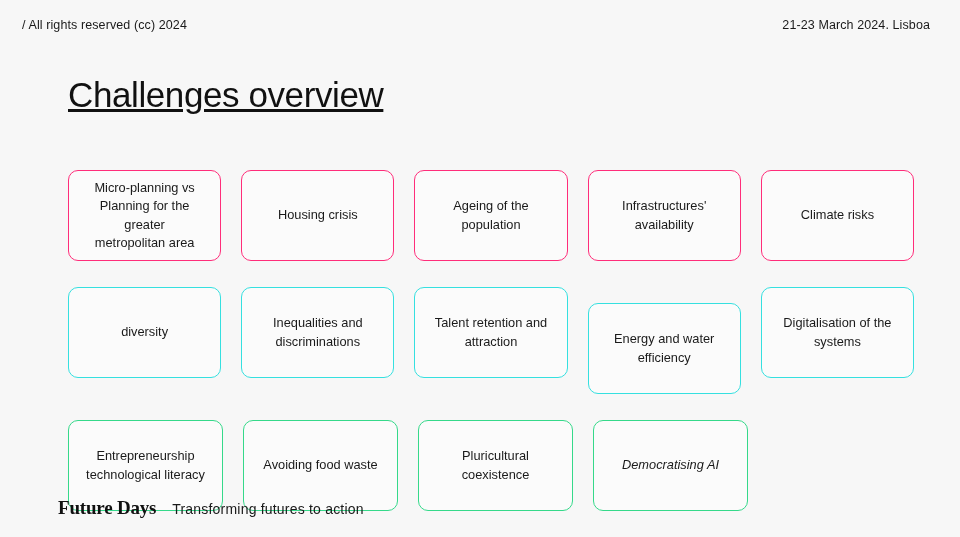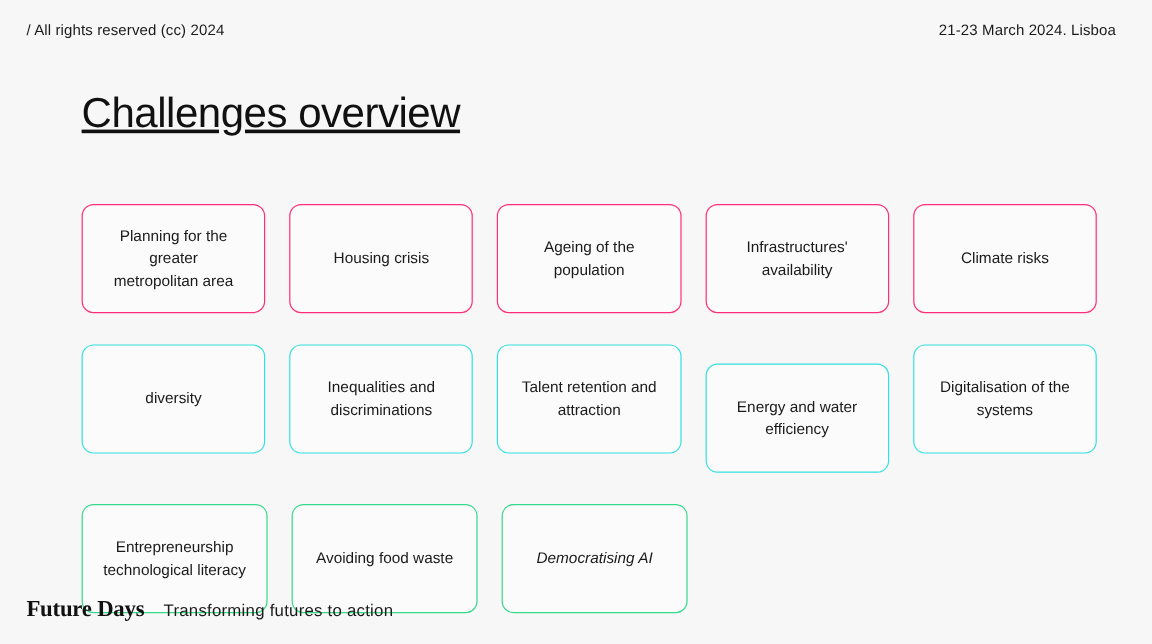--- a/index.html
+++ b/index.html
@@ -89,20 +89,21 @@
     display: flex;
     align-items: baseline;
     gap: 16px;
   }
   .brand {
     font-family: "Liberation Serif", serif;
     font-weight: bold;
     font-size: 19px;
     letter-spacing: -0.2px;
     color: #111111;
+    margin-left: 36px;
   }
   .tagline {
     font-size: 14px;
     color: #1a1a1a;
     letter-spacing: 0.2px;
   }
 </style>
 </head>
 <body>
 
@@ -112,20 +113,21 @@
     <div class="header-left">/ All rights reserved (cc) 2024</div>
     <div class="header-right">21-23 March 2024. Lisboa</div>
   </div>
 
   <div class="title">Challenges overview</div>
 
   <div class="grid">
       <div class="row">
         <div class="card" style="border-color: rgb(255, 45, 122);">
           <div>
+            <span>Micro-planning vs</span>
             <span>Planning for the greater</span>
             <span>metropolitan area</span>
           </div>
         </div>
         <div class="card" style="border-color: rgb(255, 45, 122);">
           <div>
             <span>Housing crisis</span>
           </div>
         </div>
         <div class="card" style="border-color: rgb(255, 45, 122);">
@@ -180,20 +182,26 @@
       <div class="row">
         <div class="card" style="border-color: rgb(53, 217, 138);">
           <div>
             <span>Entrepreneurship</span>
             <span>technological literacy</span>
           </div>
         </div>
         <div class="card" style="border-color: rgb(53, 217, 138);">
           <div>
             <span>Avoiding food waste</span>
+          </div>
+        </div>
+        <div class="card" style="border-color: rgb(53, 217, 138);">
+          <div>
+            <span>Pluricultural</span>
+            <span>coexistence</span>
           </div>
         </div>
         <div class="card" style="border-color: rgb(53, 217, 138); font-style: italic;">
           <div>
             <span>Democratising AI</span>
           </div>
         </div>
       </div>
     </div>
 

